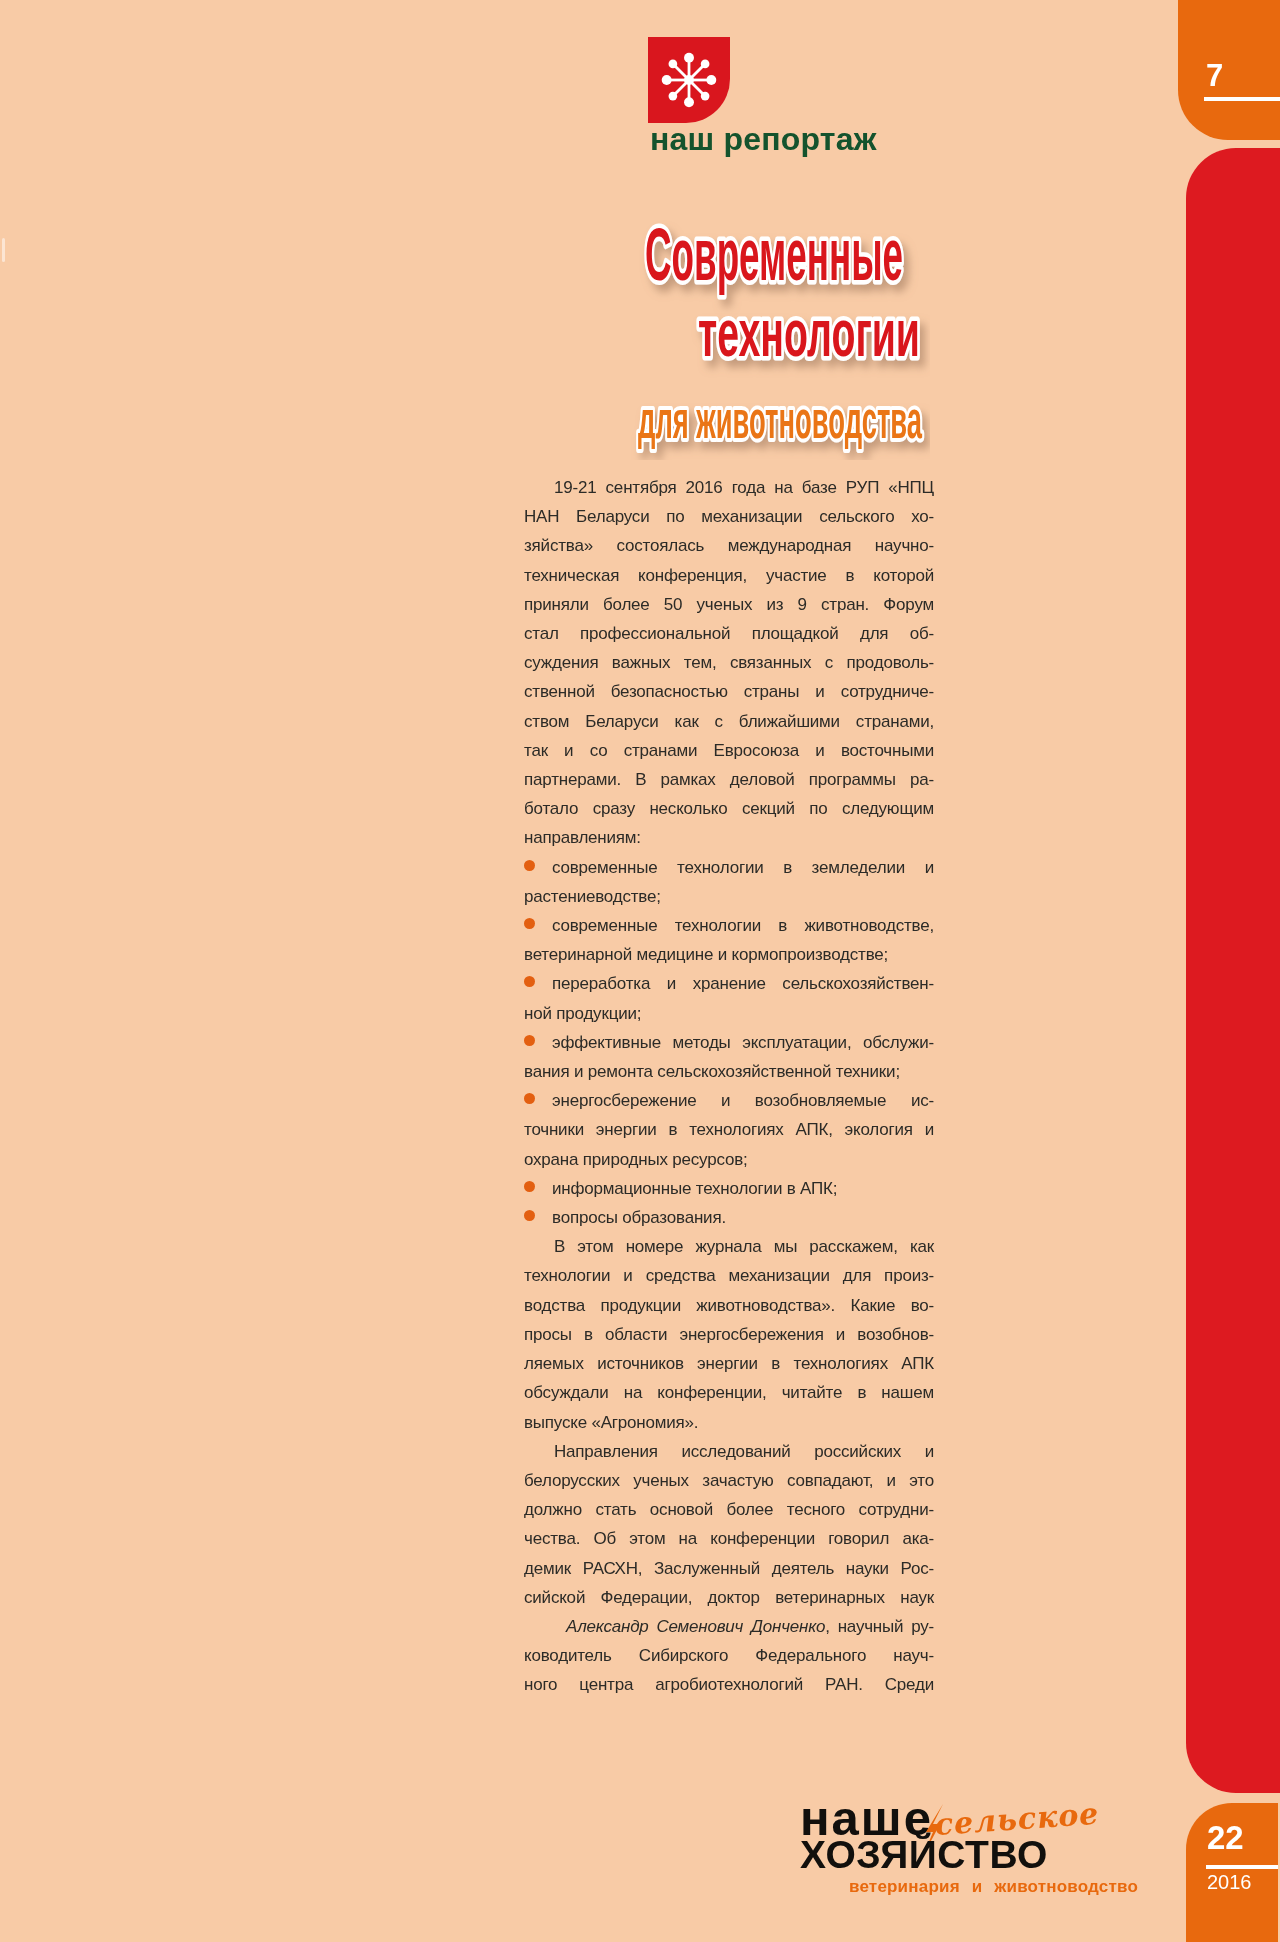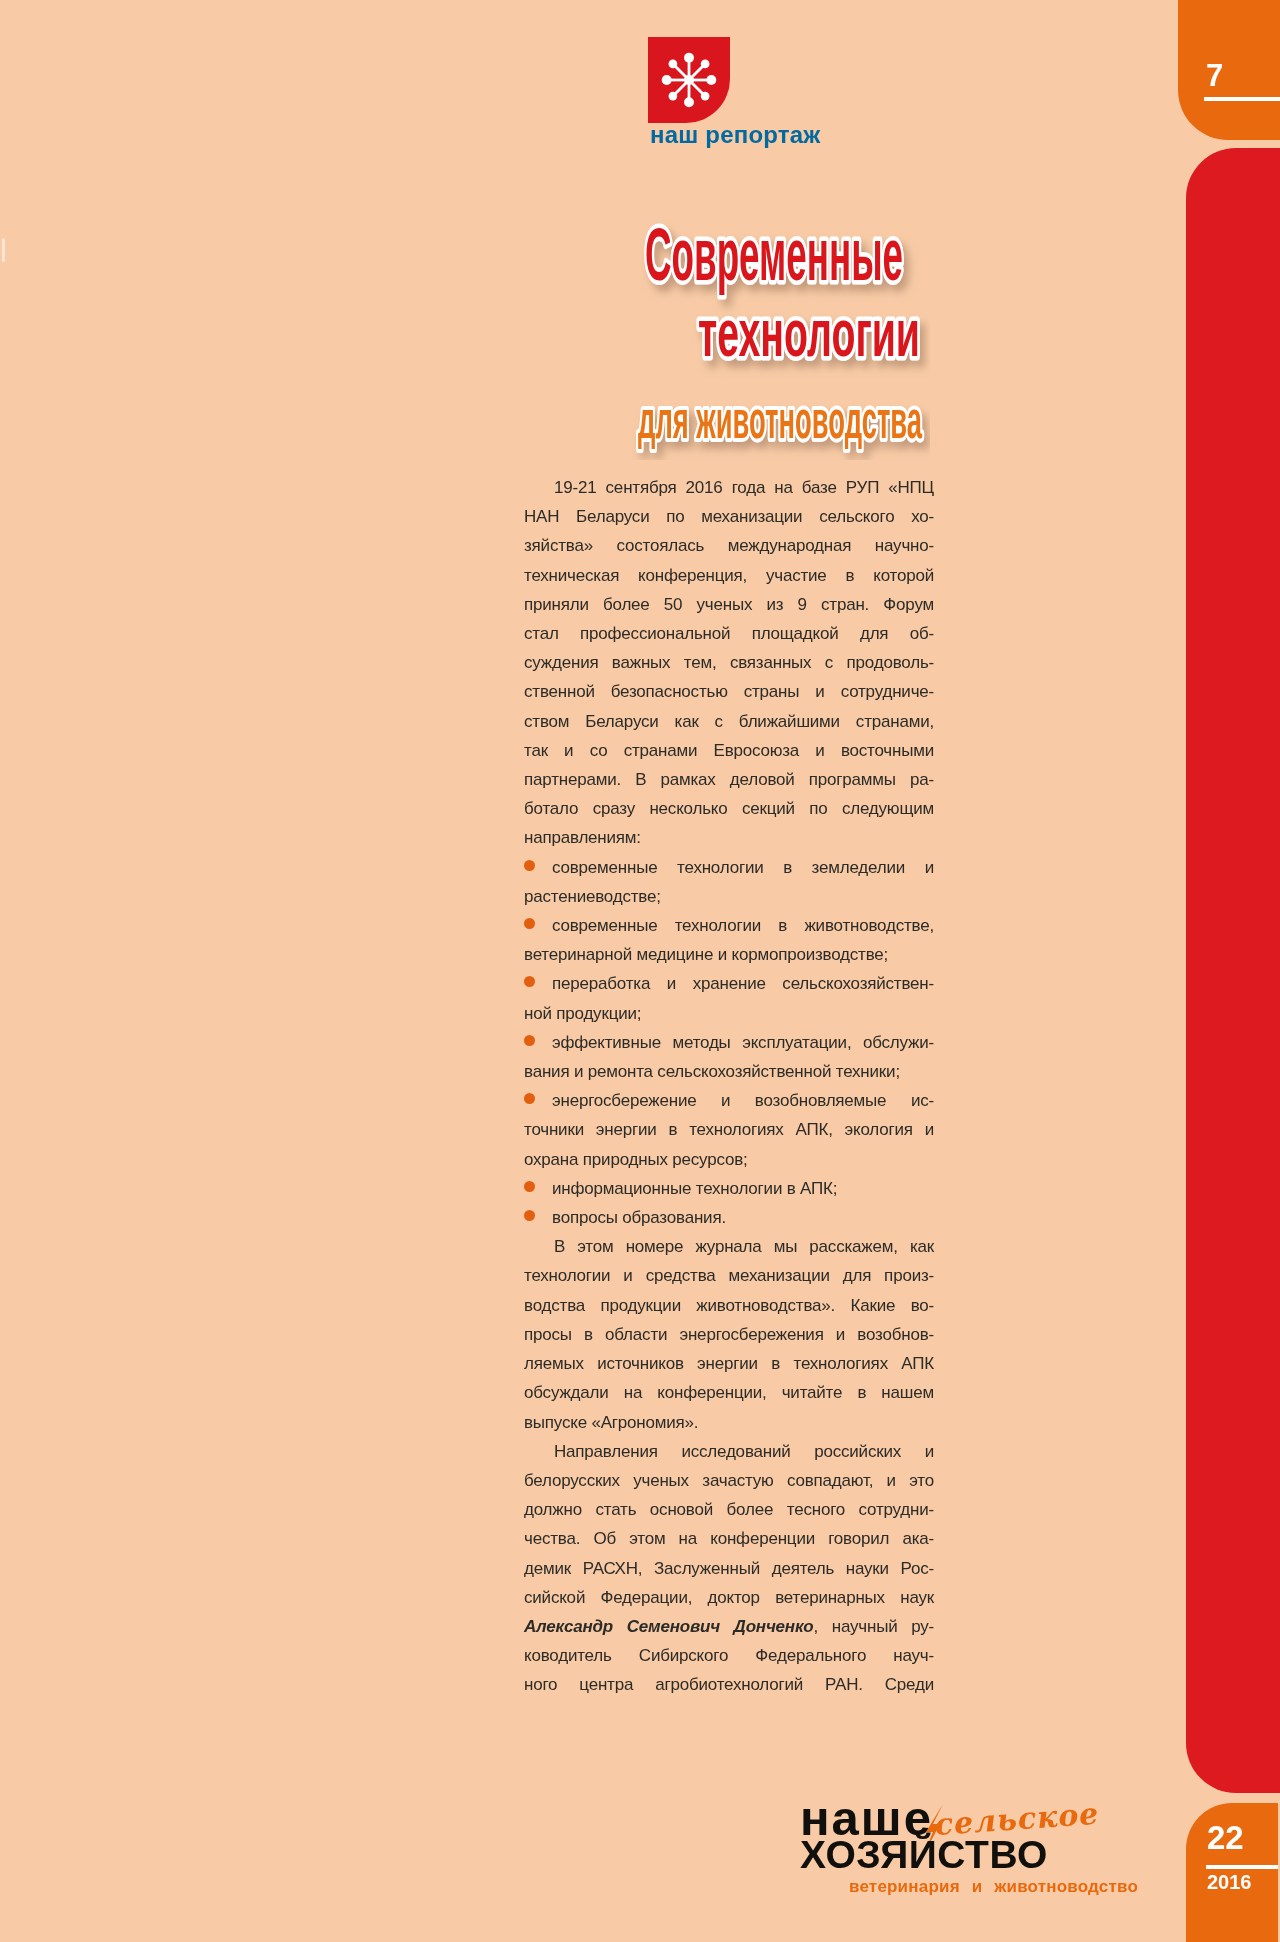--- a/index.html
+++ b/index.html
@@ -10,21 +10,21 @@
   }
 
   
   .logo-square{
     position:absolute; left:648px; top:37px; width:82px; height:86px;
     background:#d9161e; border-radius:0 0 44px 0;
     display:flex; align-items:center; justify-content:center;
   }
   .section-label{
     position:absolute; left:650px; top:121px; width:260px;
-    color:#0369a1; font-weight:bold; font-size:24px; letter-spacing:0.2px;
+    color:#14532d; font-weight:bold; font-size:32px; letter-spacing:0.2px;
   }
 
   
   .tab-top{
     position:absolute; left:1178px; top:0; width:102px; height:140px;
     background:#e8690e; border-bottom-left-radius:50px;
   }
   .tab-top .pagenum{
     position:absolute; left:28px; top:58px; color:#fff; font-weight:bold; font-size:31px;
   }
@@ -39,40 +39,40 @@
     position:absolute; left:1186px; top:1803px; width:92px; height:139px;
     background:#e8690e; border-top-left-radius:46px;
   }
   .tab-bottom .issue{
     position:absolute; left:21px; top:16px; color:#fff; font-weight:bold; font-size:33px;
   }
   .tab-bottom .rule{
     position:absolute; left:20px; right:0; top:62px; height:3.5px; background:#fff;
   }
   .tab-bottom .year{
-    position:absolute; left:21px; top:68px; color:#fff; font-weight:bold; font-size:20px;
+    position:absolute; left:21px; top:68px; color:#fff; font-weight:normal; font-size:20px;
   }
 
   
   .title-svg{ position:absolute; left:490px; top:150px; }
 
   
   .article{
     position:absolute; left:524px; top:473px; width:410px;
     font-size:17px; line-height:29.2px; letter-spacing:-0.2px;
     color:#2c2b27;
   }
   .jline{ display:block; white-space:nowrap; text-align:justify; text-align-last:justify; }
   .jline.left{ text-align-last:left; }
   .jline.indent{ text-indent:30px; }
   .dot{
     display:inline-block; width:11px; height:11px; border-radius:50%;
     background:#e35f10; margin-right:17px; vertical-align:2px;
   }
-  .name{ font-weight:bold; font-style:italic; }
+  .name{ font-weight:normal; font-style:italic;margin-left:42px; }
 
   
   .brand{ position:absolute; left:790px; top:1794px; width:290px; color:#12100d; }
   .brand-line1{
     position:absolute; left:10px; top:0; font-size:49px; font-weight:bold;
     letter-spacing:2px; line-height:1;
   }
   .brand-bolt{ position:absolute; left:133px; top:10px; }
   .brand-script{
     position:absolute; left:146px; top:13px; font-family:"DejaVu Serif", serif;

